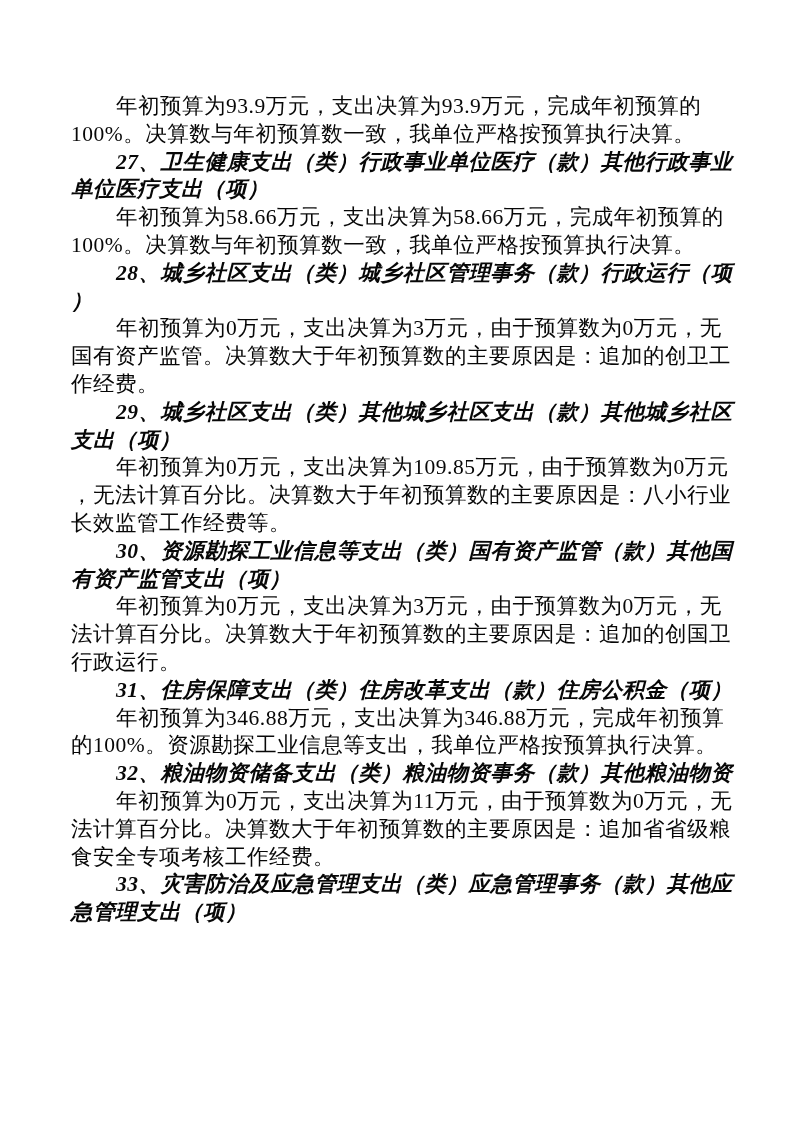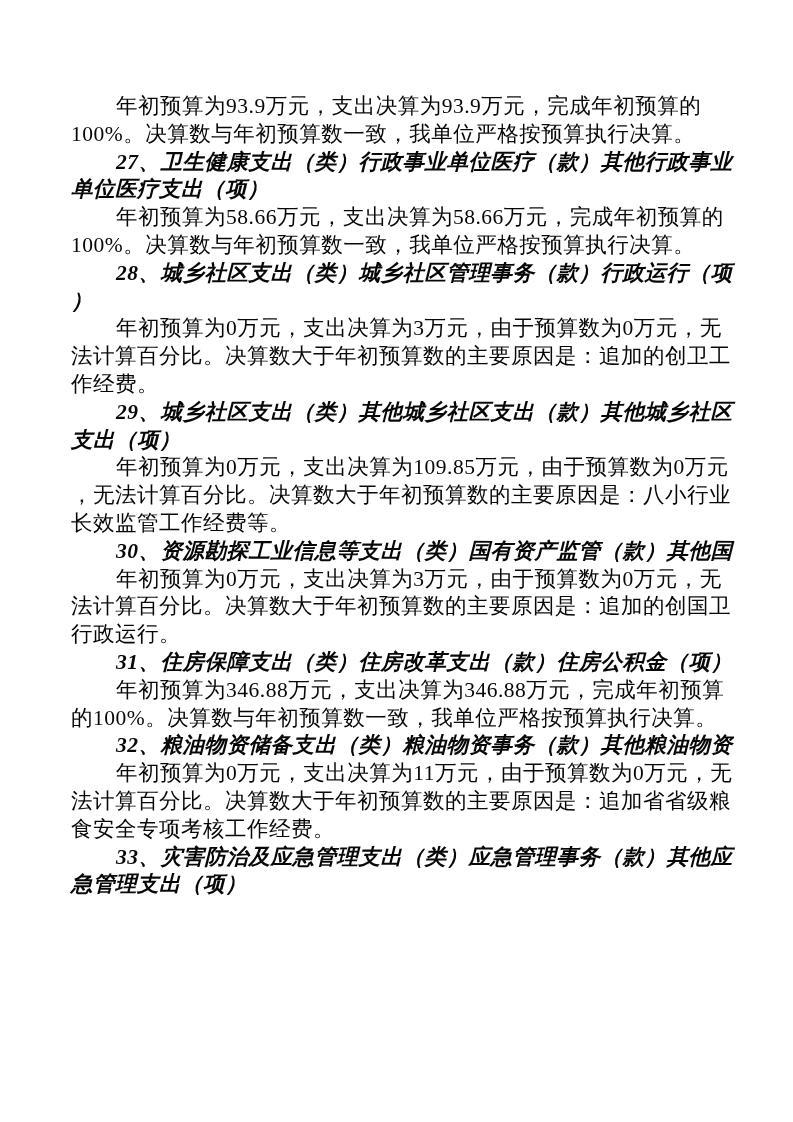--- a/index.html
+++ b/index.html
@@ -48,34 +48,35 @@
   <div class="doc-lines">
       <div class="line indent">年初预算为93.9万元，支出决算为93.9万元，完成年初预算的</div>
       <div class="line">100%。决算数与年初预算数一致，我单位严格按预算执行决算。</div>
       <div class="line heading indent">27、卫生健康支出（类）行政事业单位医疗（款）其他行政事业</div>
       <div class="line heading">单位医疗支出（项）</div>
       <div class="line indent">年初预算为58.66万元，支出决算为58.66万元，完成年初预算的</div>
       <div class="line">100%。决算数与年初预算数一致，我单位严格按预算执行决算。</div>
       <div class="line heading indent">28、城乡社区支出（类）城乡社区管理事务（款）行政运行（项</div>
       <div class="line heading">）</div>
       <div class="line indent">年初预算为0万元，支出决算为3万元，由于预算数为0万元，无</div>
-      <div class="line">法计算百分比。决算数大于年初预算数的主要原因是：追加的创卫工</div>
+      <div class="line">国有资产监管。决算数大于年初预算数的主要原因是：追加的创卫工</div>
       <div class="line">作经费。</div>
       <div class="line heading indent">29、城乡社区支出（类）其他城乡社区支出（款）其他城乡社区</div>
       <div class="line heading">支出（项）</div>
       <div class="line indent">年初预算为0万元，支出决算为109.85万元，由于预算数为0万元</div>
       <div class="line">，无法计算百分比。决算数大于年初预算数的主要原因是：八小行业</div>
       <div class="line">长效监管工作经费等。</div>
       <div class="line heading indent">30、资源勘探工业信息等支出（类）国有资产监管（款）其他国</div>
+      <div class="line heading">有资产监管支出（项）</div>
       <div class="line indent">年初预算为0万元，支出决算为3万元，由于预算数为0万元，无</div>
       <div class="line">法计算百分比。决算数大于年初预算数的主要原因是：追加的创国卫</div>
       <div class="line">行政运行。</div>
       <div class="line heading indent">31、住房保障支出（类）住房改革支出（款）住房公积金（项）</div>
       <div class="line indent">年初预算为346.88万元，支出决算为346.88万元，完成年初预算</div>
-      <div class="line">的100%。决算数与年初预算数一致，我单位严格按预算执行决算。</div>
+      <div class="line">的100%。资源勘探工业信息等支出，我单位严格按预算执行决算。</div>
       <div class="line heading indent">32、粮油物资储备支出（类）粮油物资事务（款）其他粮油物资</div>
       <div class="line indent">年初预算为0万元，支出决算为11万元，由于预算数为0万元，无</div>
       <div class="line">法计算百分比。决算数大于年初预算数的主要原因是：追加省省级粮</div>
       <div class="line">食安全专项考核工作经费。</div>
       <div class="line heading indent">33、灾害防治及应急管理支出（类）应急管理事务（款）其他应</div>
       <div class="line heading">急管理支出（项）</div>
     </div>
 </div>
 
 </body></html>

